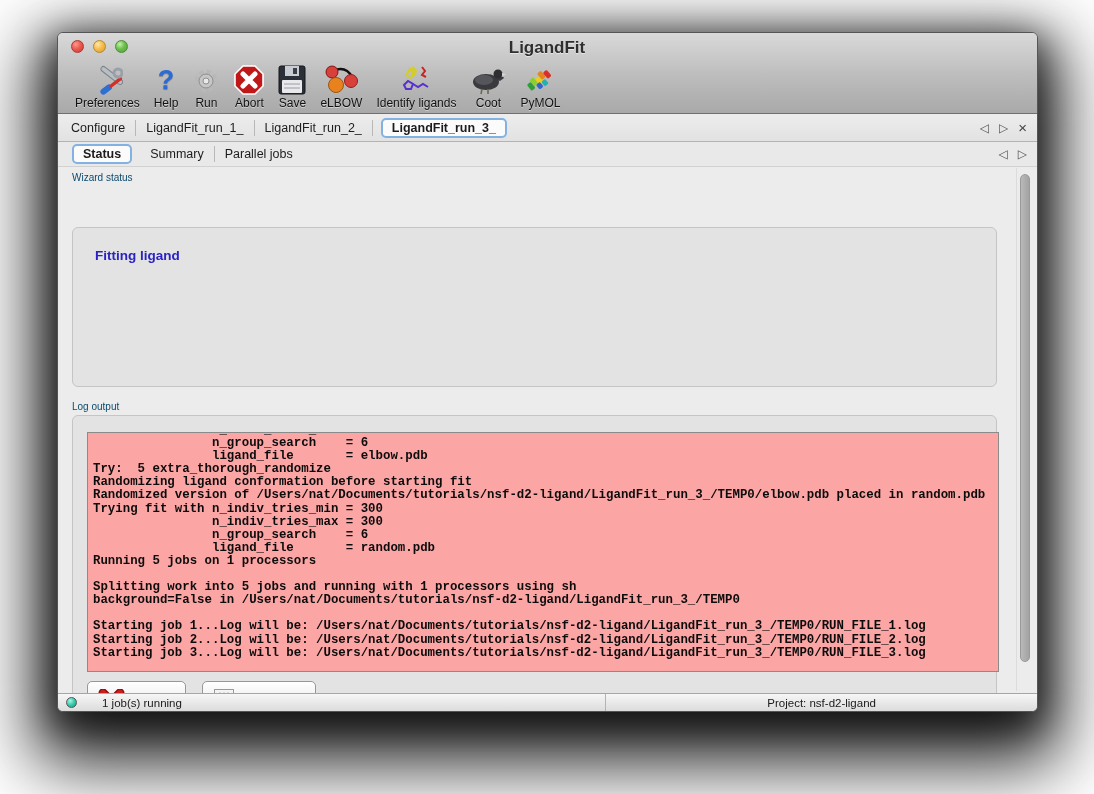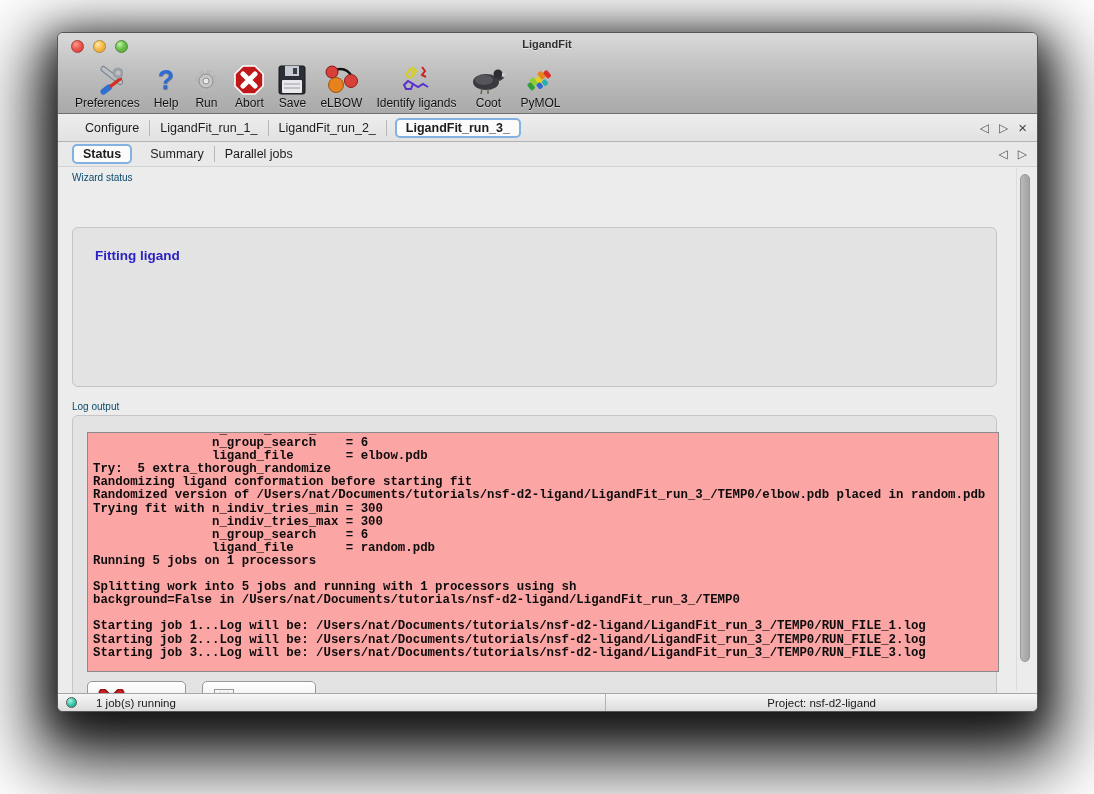--- a/index.html
+++ b/index.html
@@ -17,33 +17,33 @@
   .titlebar-toolbar {
     background:linear-gradient(#d9d9d9, #bcbcbc 55%, #a9a9a9);
     border-bottom:1px solid #707070;
     height:81px;
   }
   .titlebar { position:relative; height:27px; }
   .traffic { position:absolute; top:7px; width:13px; height:13px; border-radius:50%; }
   .t-close { left:13px;  background:radial-gradient(circle at 35% 30%, #ff9a90, #ec5a50 45%, #c93a35); border:1px solid #a83a33;}
   .t-min   { left:35px;  background:radial-gradient(circle at 35% 30%, #ffe9a8, #f6bd4e 45%, #d89b2e); border:1px solid #b68a2e;}
   .t-zoom  { left:57px;  background:radial-gradient(circle at 35% 30%, #c4f2a9, #6cc04e 45%, #4f9e38); border:1px solid #4f8c38;}
-  .win-title { position:absolute; left:0; right:1px; top:5px; text-align:center; font-size:11px; color:#2f2f2f; font-weight:bold; text-shadow:0 1px 0 rgba(255,255,255,0.5); }
+  .win-title { position:absolute; left:0; right:1px; top:5px; text-align:center; font-size:17px; color:#2f2f2f; font-weight:bold; text-shadow:0 1px 0 rgba(255,255,255,0.5); }
 
   .toolbar { display:flex; align-items:flex-end; height:54px; padding:0 0 4px 10px; }
   .tb-item { display:flex; flex-direction:column; align-items:center; padding:0 7px; cursor:default; }
   .tb-icon { height:32px; display:flex; align-items:flex-end; justify-content:center; margin-bottom:1px; }
   .tb-label { font-size:12px; color:#111; text-shadow:0 1px 0 rgba(255,255,255,0.45); white-space:nowrap; }
   .help-q { font-size:27px; font-weight:bold; color:#2a6bd6; text-shadow:0 1px 1px rgba(0,0,0,0.35); line-height:30px; }
 
   
   .tabrow1 {
     height:28px; background:linear-gradient(#ededed,#e2e2e2);
     border-bottom:1px solid #b3b3b3;
-    display:flex; align-items:center; padding-left:17px; position:relative;
+    display:flex; align-items:center; padding-left:3px; position:relative;
   }
   .tabrow2 {
     height:25px; background:#e9e9e9;
     border-bottom:1px solid #d2d2d2;
     display:flex; align-items:center; padding-left:6px; position:relative;
   }
   .tab { font-size:12.5px; color:#1c1c1c; padding:2px 10px; white-space:nowrap; }
   .tab-sep { width:1px; height:16px; background:#b8b8b8; }
   .tab.selected {
     font-weight:bold; background:#fbfbfb;
@@ -97,21 +97,21 @@
     border:1px solid #9a9a9a;
   }
 
   
   .statusbar {
     position:absolute; left:0; right:0; bottom:0; height:18px;
     background:linear-gradient(#f6f6f6,#dcdcdc);
     border-top:1px solid #a6a6a6;
     display:flex; align-items:center; font-size:11.5px; color:#1a1a1a;
   }
-  .sb-left { flex:0 0 56%; display:flex; align-items:center; gap:19px; padding-left:8px; border-right:1px solid #b3b3b3; height:100%; }
+  .sb-left { flex:0 0 56%; display:flex; align-items:center; gap:25px; padding-left:8px; border-right:1px solid #b3b3b3; height:100%; }
   .sb-right { flex:1; text-align:center; }
   .sb-dot { width:11px; height:11px; border-radius:50%;
     background:radial-gradient(circle at 35% 30%, #a8f5e0, #2ec7a6 55%, #169b80);
     border:1px solid #555; }
   svg { display:block; }
 </style>
 </head>
 <body>
 
 <div class="window">

